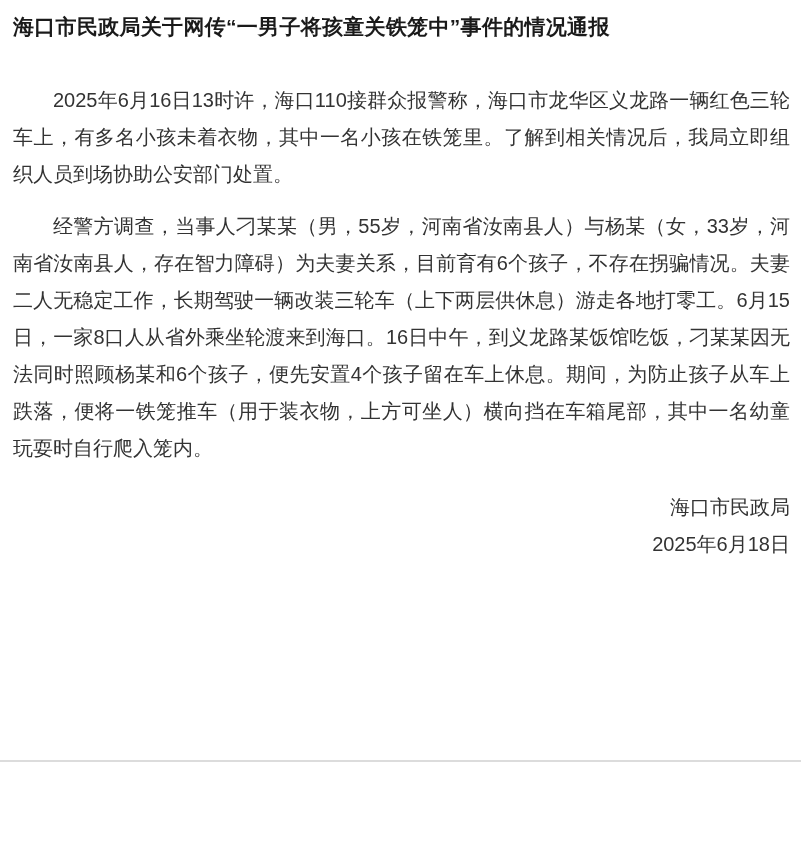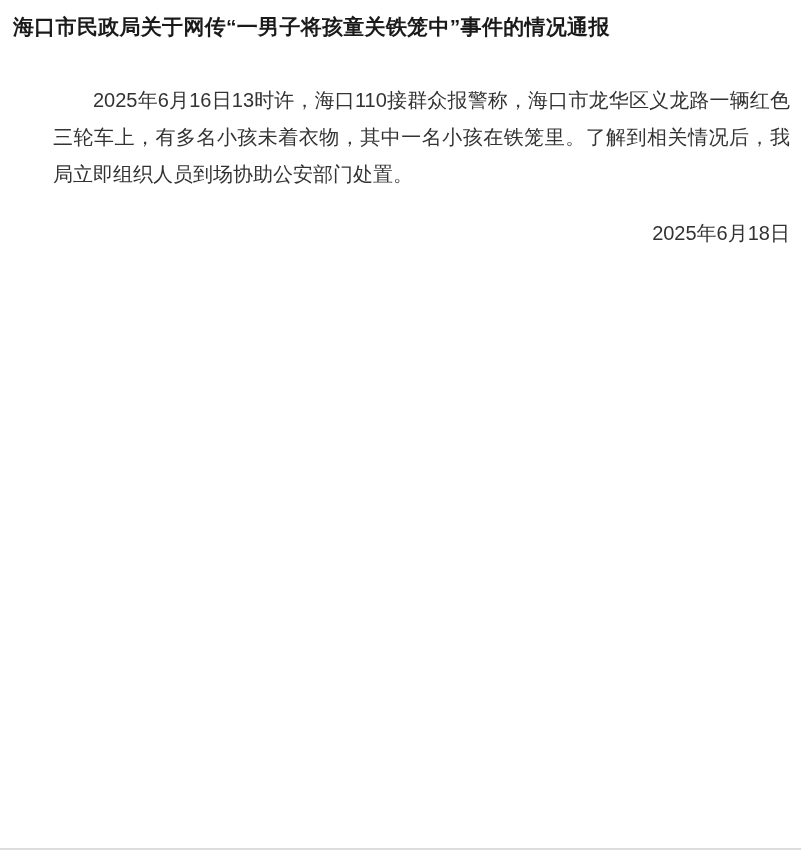--- a/index.html
+++ b/index.html
@@ -5,21 +5,21 @@
   * { margin: 0; padding: 0; box-sizing: border-box; }
   html, body { background: #ffffff; }
   body {
     width: 801px;
     height: 850px;
     overflow: hidden;
     font-family: "Liberation Sans", sans-serif;
   }
   .page {
     width: 801px;
-    height: 850px;
+    height: 762px;
     padding: 12px 11px 0 13px;
     background: #ffffff;
     border-bottom: 2px solid #dcdcdc;
   }
   .title {
     font-size: 21px;
     line-height: 30px;
     font-weight: 700;
     color: #1a1a1a;
     letter-spacing: 0.3px;
@@ -27,36 +27,37 @@
   .body-text {
     margin-top: 40px;
   }
   .para {
     font-size: 20px;
     line-height: 37px;
     color: #333333;
     text-align: justify;
     text-indent: 2em;
     margin-bottom: 15px;
-    margin-left: 40px;
   }
   .signature {
     margin-top: 22px;
     text-align: right;
     font-size: 20px;
     line-height: 37px;
     color: #333333;
   }
 </style>
 </head>
 <body>
 
 <div class="page">
   <h1 class="title">海口市民政局关于网传“一男子将孩童关铁笼中”事件的情况通报</h1>
 
   <div class="body-text">
     <p class="para">2025年6月16日13时许，海口110接群众报警称，海口市龙华区义龙路一辆红色三轮车上，有多名小孩未着衣物，其中一名小孩在铁笼里。了解到相关情况后，我局立即组织人员到场协助公安部门处置。</p>
+    <p class="para">经警方调查，当事人刁某某（男，55岁，河南省汝南县人）与杨某（女，33岁，河南省汝南县人，存在智力障碍）为夫妻关系，目前育有6个孩子，不存在拐骗情况。夫妻二人无稳定工作，长期驾驶一辆改装三轮车（上下两层供休息）游走各地打零工。6月15日，一家8口人从省外乘坐轮渡来到海口。16日中午，到义龙路某饭馆吃饭，刁某某因无法同时照顾杨某和6个孩子，便先安置4个孩子留在车上休息。期间，为防止孩子从车上跌落，便将一铁笼推车（用于装衣物，上方可坐人）横向挡在车箱尾部，其中一名幼童玩耍时自行爬入笼内。</p>
   </div>
 
   <div class="signature">
+    <p>海口市民政局</p>
     <p>2025年6月18日</p>
   </div>
 </div>
 
 </body></html>

